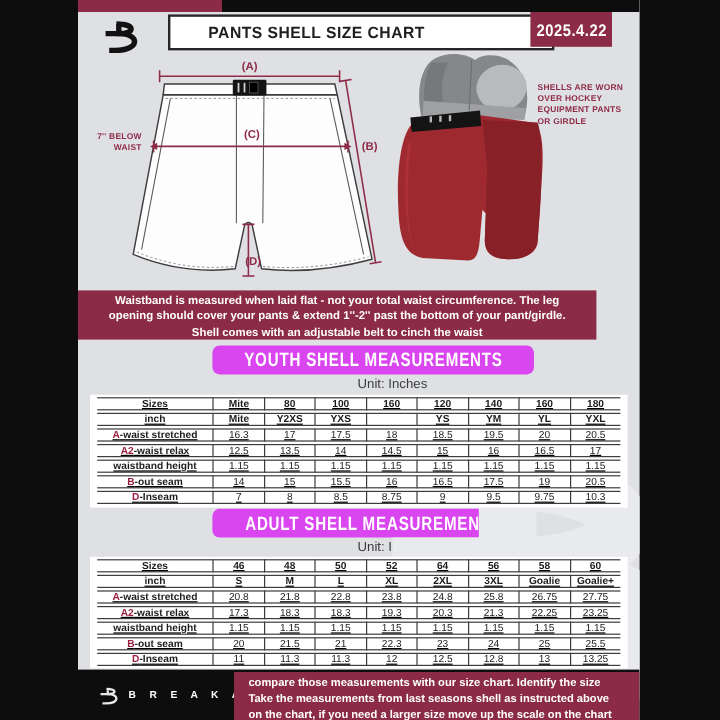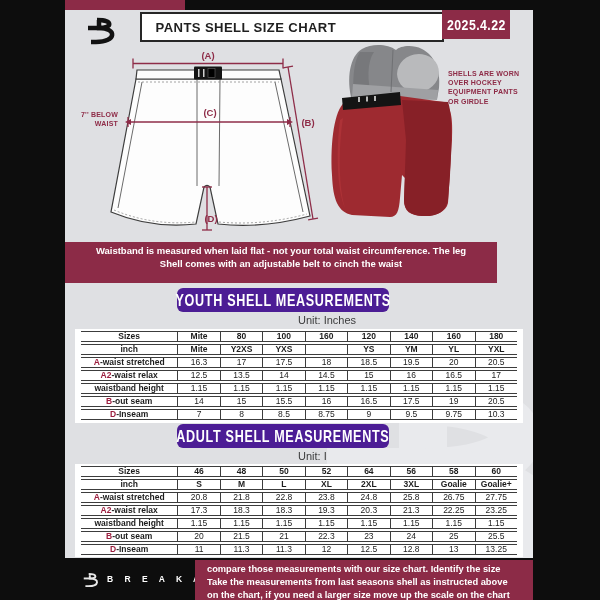--- a/index.html
+++ b/index.html
@@ -5,46 +5,46 @@
   html,body{margin:0;padding:0;}
   body{width:600px;height:600px;background:#0d0d0d;font-family:"Liberation Sans",sans-serif;position:relative;overflow:hidden;}
   #content{position:absolute;left:65px;top:0;width:468px;height:600px;background:#dfe0e3;overflow:hidden;}
   .abs{position:absolute;}
 
   
   #top-strip{left:0;top:0;width:468px;height:10px;background:#0d0d0d;}
   #top-strip .maroon-seg{position:absolute;left:0;top:0;width:120px;height:10px;background:#8c2b47;}
 
   
-  #title-box{left:75px;top:12px;width:300px;height:26px;background:#ffffff;border:2px solid #262626;display:flex;align-items:center;}
+  #title-box{left:75px;top:12px;width:300px;height:26px;background:#ffffff;border:2px solid #262626;display:flex;align-items:center;padding-left:18px;}
   #title-box span{font-size:13.5px;font-weight:700;color:#1f1f1f;letter-spacing:.4px;padding-left:14px;white-space:nowrap;transform:scaleX(.97);transform-origin:left center;}
   #date-box{left:377px;top:10px;width:68px;height:29px;background:#8c2b47;display:flex;align-items:center;justify-content:center;}
   #date-box span{color:#fff;font-size:14px;font-weight:700;letter-spacing:.5px;transform:scaleX(.88);}
 
   
   .measure-label{color:#8e2b47;font-size:9.5px;font-weight:700;text-align:center;width:30px;}
   #below-waist{left:8px;top:110px;width:45px;text-align:right;color:#8e2b47;font-size:7px;font-weight:600;line-height:9px;letter-spacing:.2px;}
   #shell-note{left:383px;top:69px;width:84px;color:#8e2b47;font-size:7px;font-weight:600;line-height:9.2px;letter-spacing:.2px;}
   #shell-note span, #below-waist span{display:block;}
 
   
   #notice-banner{left:0;top:242px;width:432px;height:41px;background:#8c2b47;color:#fff;text-align:center;font-size:9.5px;font-weight:700;line-height:13.4px;padding-top:2px;box-sizing:border-box;}
   #notice-banner span{display:block;}
 
   
-  .section-banner{left:112px;width:212px;height:24px;background:#4c1d95;border-radius:6px;display:flex;align-items:center;justify-content:center;}
+  .section-banner{left:112px;width:268px;height:24px;background:#d946ef;border-radius:6px;display:flex;align-items:center;justify-content:center;}
   .section-banner span{color:#fff;font-size:15px;font-weight:700;letter-spacing:.8px;white-space:nowrap;transform:scaleX(.84) scaleY(1.08);}
   #youth-banner{top:288px;}
   #adult-banner{top:424px;text-align:right;}
   .unit-label{left:0;width:468px;text-align:center;color:#3b3b3c;font-size:11px;padding-left:28px;}
   #youth-unit{top:314px;}
   #adult-unit{top:450px;}
 
   
-  .table-panel{left:10px;width:448px;background:#fff;padding:0 6px;box-sizing:border-box;z-index:2;}
+  .table-panel{left:10px;width:448px;background:#fff;padding:0 6px;box-sizing:border-box;z-index:2;text-decoration:underline;}
   #youth-table-panel{top:329px;height:94px;}
   #adult-table-panel{top:464px;height:93px;}
   table.meas{width:100%;border-collapse:separate;border-spacing:0 2px;table-layout:fixed;}
   table.meas td{height:9px;padding:0;font-size:8.5px;color:#1c1c1c;text-align:center;vertical-align:middle;border-top:1.2px solid #3c3c3c;border-bottom:1.2px solid #3c3c3c;line-height:9px;}
   table.meas td.lbl{width:22.5%;font-weight:700;}
   table.meas td.val{width:9.687%;font-weight:400;}
   table.meas td.val.hdr{font-weight:700;}
   table.meas td+td{border-left:1px solid #3c3c3c;}
   table.meas .pfx{color:#9c1f3f;font-weight:700;}
 
@@ -150,20 +150,21 @@
   </div>
   <div class="abs" id="shell-note">
     <span>SHELLS ARE WORN</span>
     <span>OVER HOCKEY</span>
     <span>EQUIPMENT PANTS</span>
     <span>OR GIRDLE</span>
   </div>
 
   <div class="abs" id="notice-banner">
     <span>Waistband is measured when laid flat - not your total waist circumference. The leg</span>
+    <span>opening should cover your pants &amp; extend 1''-2'' past the bottom of your pant/girdle.</span>
     <span>Shell comes with an adjustable belt to cinch the waist</span>
   </div>
 
   <svg class="abs" id="watermark" width="320" height="380" viewBox="0 0 40 40">
     <g fill="none" stroke="#e9eaed" stroke-width="6">
       <path d="M14 10 C 32 10, 32 19, 16 19 L 16 10"></path>
       <path d="M16 19 C 36 19, 36 34, 13 34 L 7 34"></path>
       <path d="M4 19 L 16 19"></path>
     </g>
   </svg>

